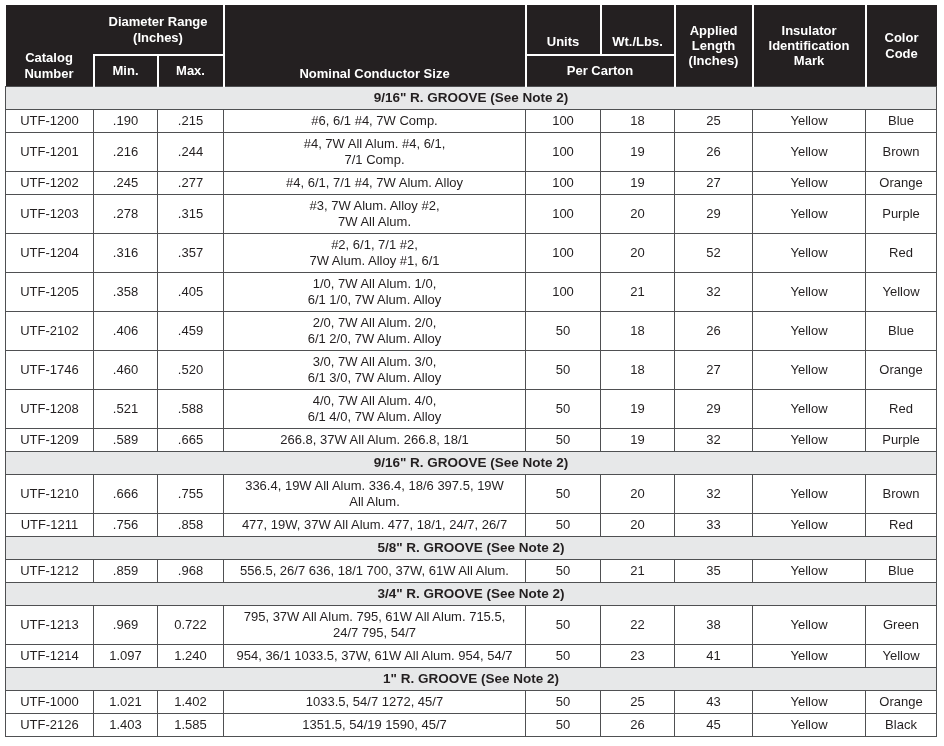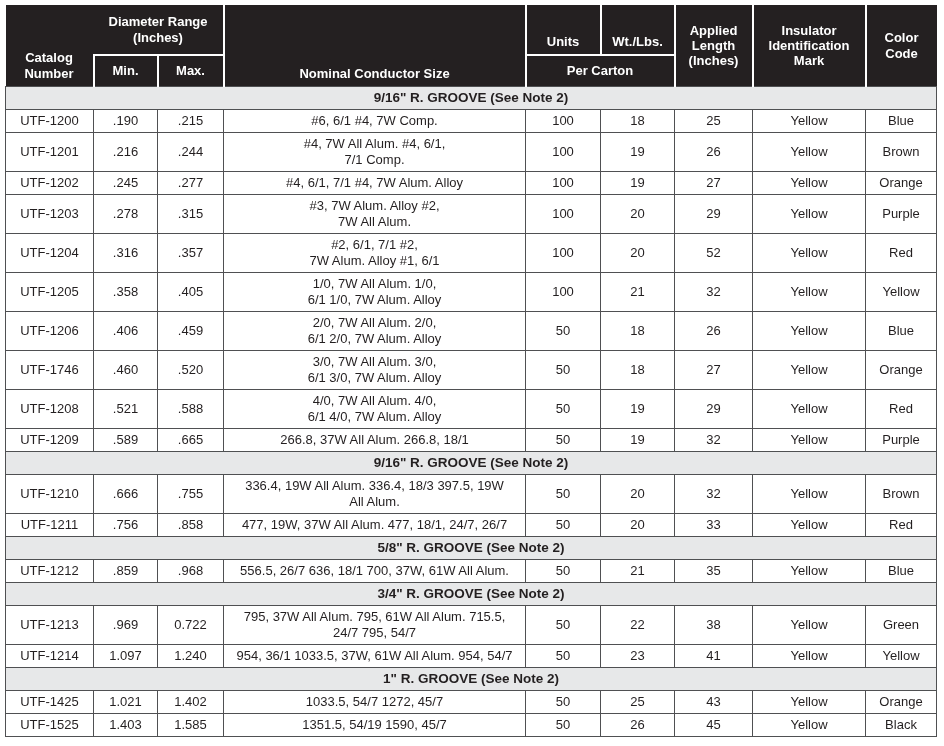--- a/index.html
+++ b/index.html
@@ -166,21 +166,21 @@
           <td>.405</td>
           <td>1/0, 7W All Alum. 1/0,
 6/1 1/0, 7W Alum. Alloy</td>
           <td>100</td>
           <td>21</td>
           <td>32</td>
           <td>Yellow</td>
           <td>Yellow</td>
         </tr>
         <tr>
-          <td>UTF-1206</td>
+          <td>UTF-2102</td>
           <td>.406</td>
           <td>.459</td>
           <td>2/0, 7W All Alum. 2/0,
 6/1 2/0, 7W Alum. Alloy</td>
           <td>50</td>
           <td>18</td>
           <td>26</td>
           <td>Yellow</td>
           <td>Blue</td>
         </tr>
@@ -219,21 +219,21 @@
           <td>Yellow</td>
           <td>Purple</td>
         </tr>
         <tr class="section-row">
           <td colspan="9">9/16" R. GROOVE (See Note 2)</td>
         </tr>
         <tr>
           <td>UTF-1210</td>
           <td>.666</td>
           <td>.755</td>
-          <td>336.4, 19W All Alum. 336.4, 18/3 397.5, 19W
+          <td>336.4, 19W All Alum. 336.4, 18/6 397.5, 19W
 All Alum.</td>
           <td>50</td>
           <td>20</td>
           <td>32</td>
           <td>Yellow</td>
           <td>Brown</td>
         </tr>
         <tr>
           <td>UTF-1211</td>
           <td>.756</td>
@@ -282,32 +282,32 @@
           <td>50</td>
           <td>23</td>
           <td>41</td>
           <td>Yellow</td>
           <td>Yellow</td>
         </tr>
         <tr class="section-row">
           <td colspan="9">1" R. GROOVE (See Note 2)</td>
         </tr>
         <tr>
-          <td>UTF-1425</td>
+          <td>UTF-1000</td>
           <td>1.021</td>
           <td>1.402</td>
           <td>1033.5, 54/7 1272, 45/7</td>
           <td>50</td>
           <td>25</td>
           <td>43</td>
           <td>Yellow</td>
           <td>Orange</td>
         </tr>
         <tr>
-          <td>UTF-1525</td>
+          <td>UTF-2126</td>
           <td>1.403</td>
           <td>1.585</td>
           <td>1351.5, 54/19 1590, 45/7</td>
           <td>50</td>
           <td>26</td>
           <td>45</td>
           <td>Yellow</td>
           <td>Black</td>
         </tr>
       </tbody>

